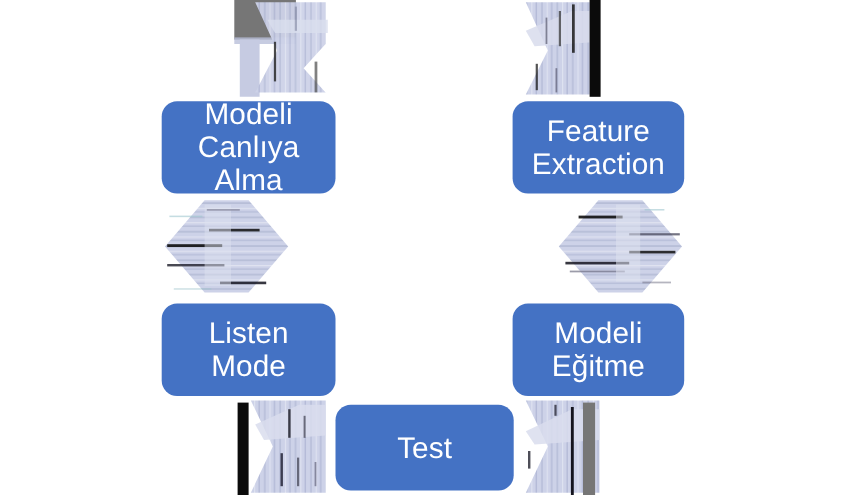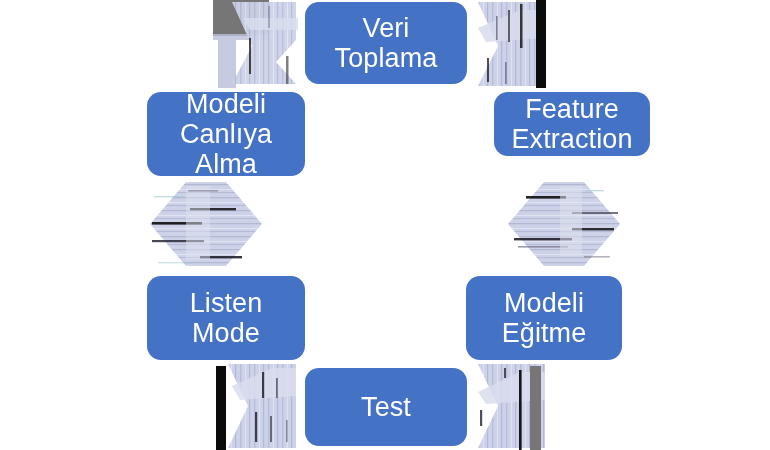--- a/index.html
+++ b/index.html
@@ -40,21 +40,21 @@
   .node-label {
     color: #ffffff;
     font-size: 27px;
     line-height: 1.12;
     letter-spacing: 0.1px;
     white-space: pre-line;
     padding: 0 6px;
   }
   
   .node-top        { left: 305px; top: 2px;   width: 162px; height: 82px; }
-  .node-right-up   { left: 494px; top: 92px;  width: 156px; height: 64px; }
+  .node-right-up   { left: 466px; top: 92px;  width: 156px; height: 84px; }
   .node-right-down { left: 466px; top: 276px; width: 156px; height: 84px; }
   .node-bottom     { left: 305px; top: 368px; width: 162px; height: 78px; }
   .node-left-down  { left: 147px; top: 276px; width: 158px; height: 84px; border-radius: 14px; }
   .node-left-up    { left: 147px; top: 92px;  width: 158px; height: 84px; }
 </style>
 </head>
 <body>
 
 <div id="canvas">
 
@@ -136,23 +136,20 @@
       <path d="M 232 386 L 272 368 L 296 368 L 296 396 L 240 400 Z" fill="#D9DDED" opacity="0.85"></path>
       <rect x="216" y="366" width="10" height="84" fill="#0B0B0B"></rect>
       <rect x="262" y="372" width="2.2" height="26" fill="#1E1E2A" opacity="0.85"></rect>
       <rect x="276" y="378" width="1.8" height="20" fill="#3A3A4C" opacity="0.7"></rect>
       <rect x="255" y="412" width="2.2" height="30" fill="#18182A" opacity="0.8"></rect>
       <rect x="270" y="416" width="2" height="26" fill="#3A3A4C" opacity="0.7"></rect>
       <rect x="286" y="420" width="1.6" height="22" fill="#52526A" opacity="0.6"></rect>
     </g>
   </svg>
 
-  <div class="node node-top">
-    <span class="node-label">Veri Toplama</span>
-  </div>
 
   <div class="node node-right-up">
     <span class="node-label">Feature
 Extraction</span>
   </div>
 
   <div class="node node-right-down">
     <span class="node-label">Modeli
 Eğitme</span>
   </div>

